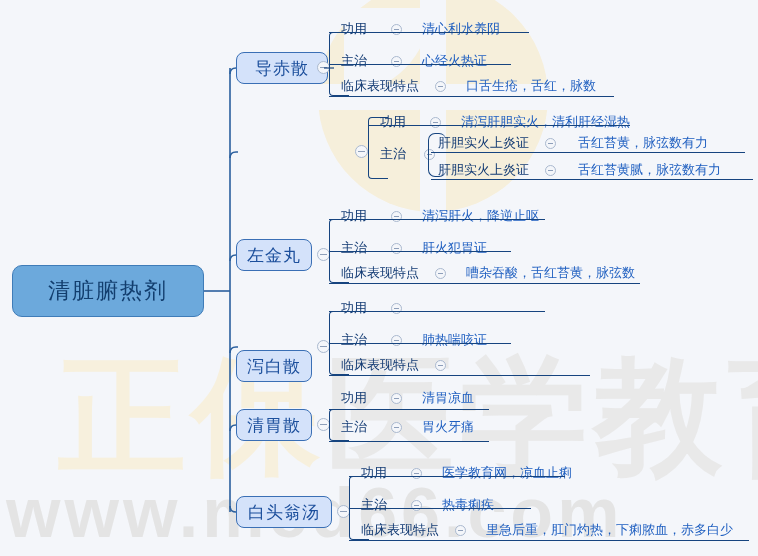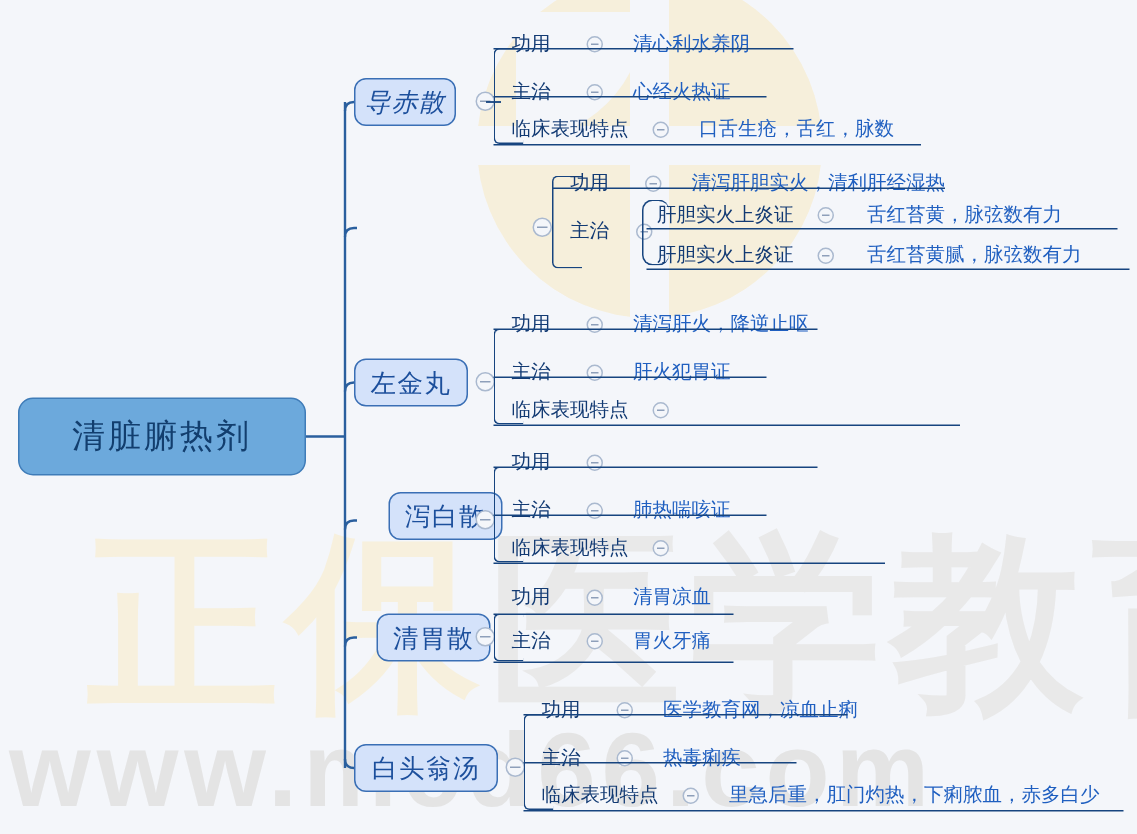--- a/index.html
+++ b/index.html
@@ -107,21 +107,21 @@
       <path d="M230 353 Q230 347 236 347 H238"></path>
       <path d="M230 431 Q230 425 236 425 H238"></path>
       <path d="M230 506 Q230 512 236 512 H238"></path>
     </g>
   </svg>
 
   <div class="node root">
     <span>清脏腑热剂</span>
   </div>
 
-  <div class="node branch" style="left:236px;top:52px;width:68px;font-style:italic;">
+  <div class="node branch" style="left:236px;top:52px;width:92px;">
     <span>导赤散</span>
   </div>
   <div class="tog" style="left:317px;top:61px;"></div>
   <svg class="node" style="left:312px;top:20px;width:30px;height:90px;" viewBox="0 0 30 90">
     <g fill="none" stroke="#16447f" stroke-width="1.2">
       <path d="M12 48 H22"></path>
     </g>
   </svg>
   <div class="frame nob" style="left:329px;top:32px;width:20px;height:64px;border-radius:4px 0 0 4px;"></div>
 
@@ -214,24 +214,25 @@
     <span style="width:20px"></span>
     <span class="val">肝火犯胃证</span>
   </div>
   <div class="rule" style="left:329px;top:251px;width:182px;"></div>
 
   <div class="row" style="left:341px;top:264px;">
     <span class="lbl">临床表现特点</span>
     <span style="width:16px"></span>
     <span class="tog sm" style="position:relative;display:inline-block;"></span>
     <span style="width:20px"></span>
+    <span class="val">嘈杂吞酸，舌红苔黄，脉弦数</span>
   </div>
   <div class="rule" style="left:329px;top:283px;width:311px;"></div>
 
-  <div class="node branch" style="left:236px;top:328px;width:76px;margin-left:23px;">
+  <div class="node branch" style="left:236px;top:350px;width:76px;">
     <span>泻白散</span>
   </div>
   <div class="tog" style="left:317px;top:340px;"></div>
 
   <div class="frame nob" style="left:329px;top:311px;width:20px;height:64px;border-radius:4px 0 0 4px;"></div>
 
   <div class="row" style="left:341px;top:299px;">
     <span class="lbl">功用</span>
     <span style="width:24px"></span>
     <span class="tog sm" style="position:relative;display:inline-block;"></span>
@@ -249,21 +250,21 @@
   <div class="rule" style="left:329px;top:343px;width:182px;"></div>
 
   <div class="row" style="left:341px;top:356px;">
     <span class="lbl">临床表现特点</span>
     <span style="width:16px"></span>
     <span class="tog sm" style="position:relative;display:inline-block;"></span>
     <span style="width:20px"></span>
   </div>
   <div class="rule" style="left:329px;top:375px;width:261px;"></div>
 
-  <div class="node branch" style="left:236px;top:409px;width:76px;margin-left:15px;">
+  <div class="node branch" style="left:236px;top:409px;width:76px;">
     <span>清胃散</span>
   </div>
   <div class="tog" style="left:317px;top:418px;"></div>
 
   <div class="frame nob" style="left:329px;top:409px;width:20px;height:32px;border-radius:4px 0 0 4px;"></div>
 
   <div class="row" style="left:341px;top:389px;">
     <span class="lbl">功用</span>
     <span style="width:24px"></span>
     <span class="tog sm" style="position:relative;display:inline-block;"></span>

